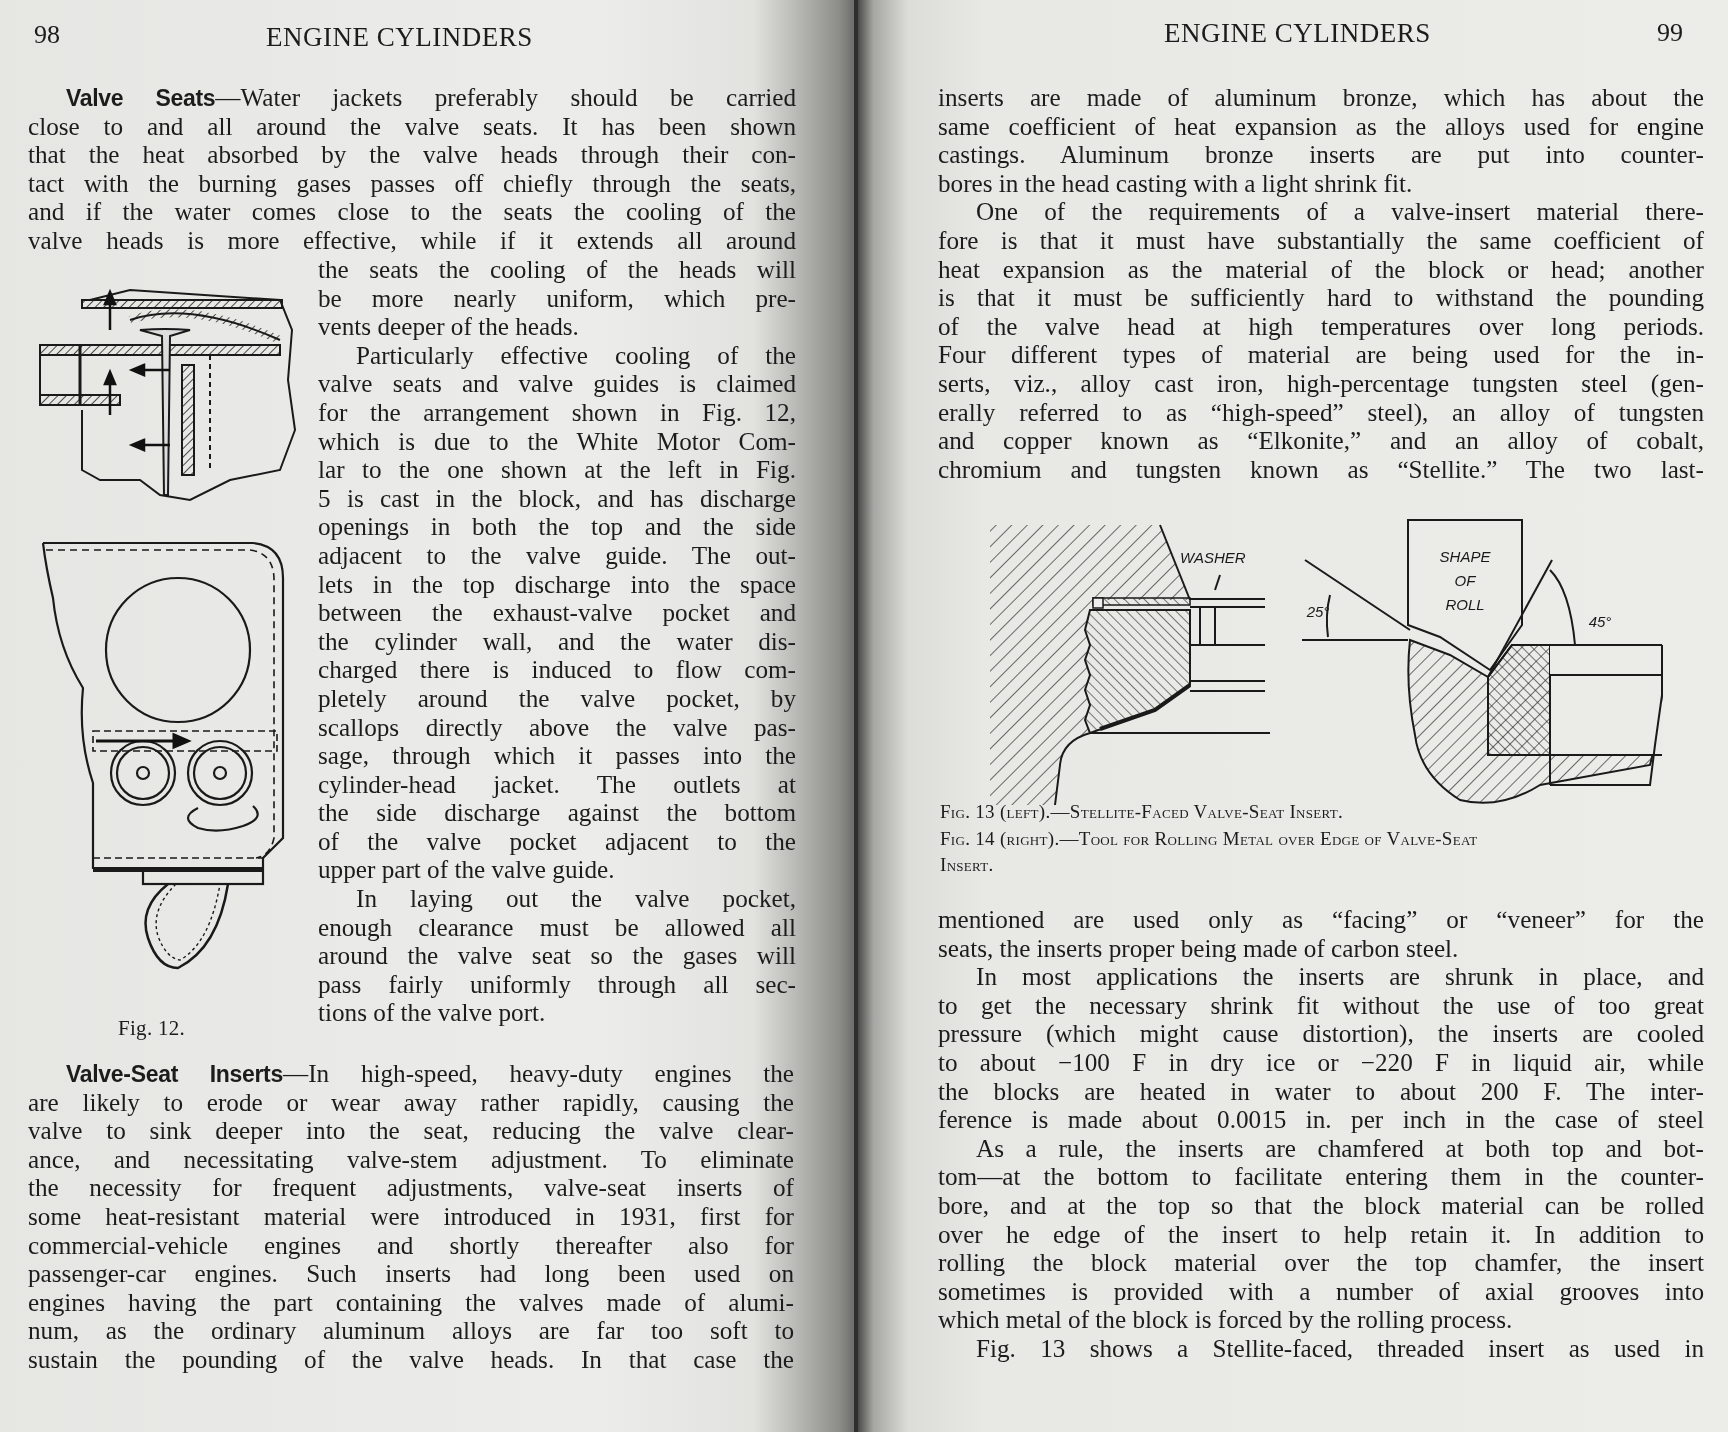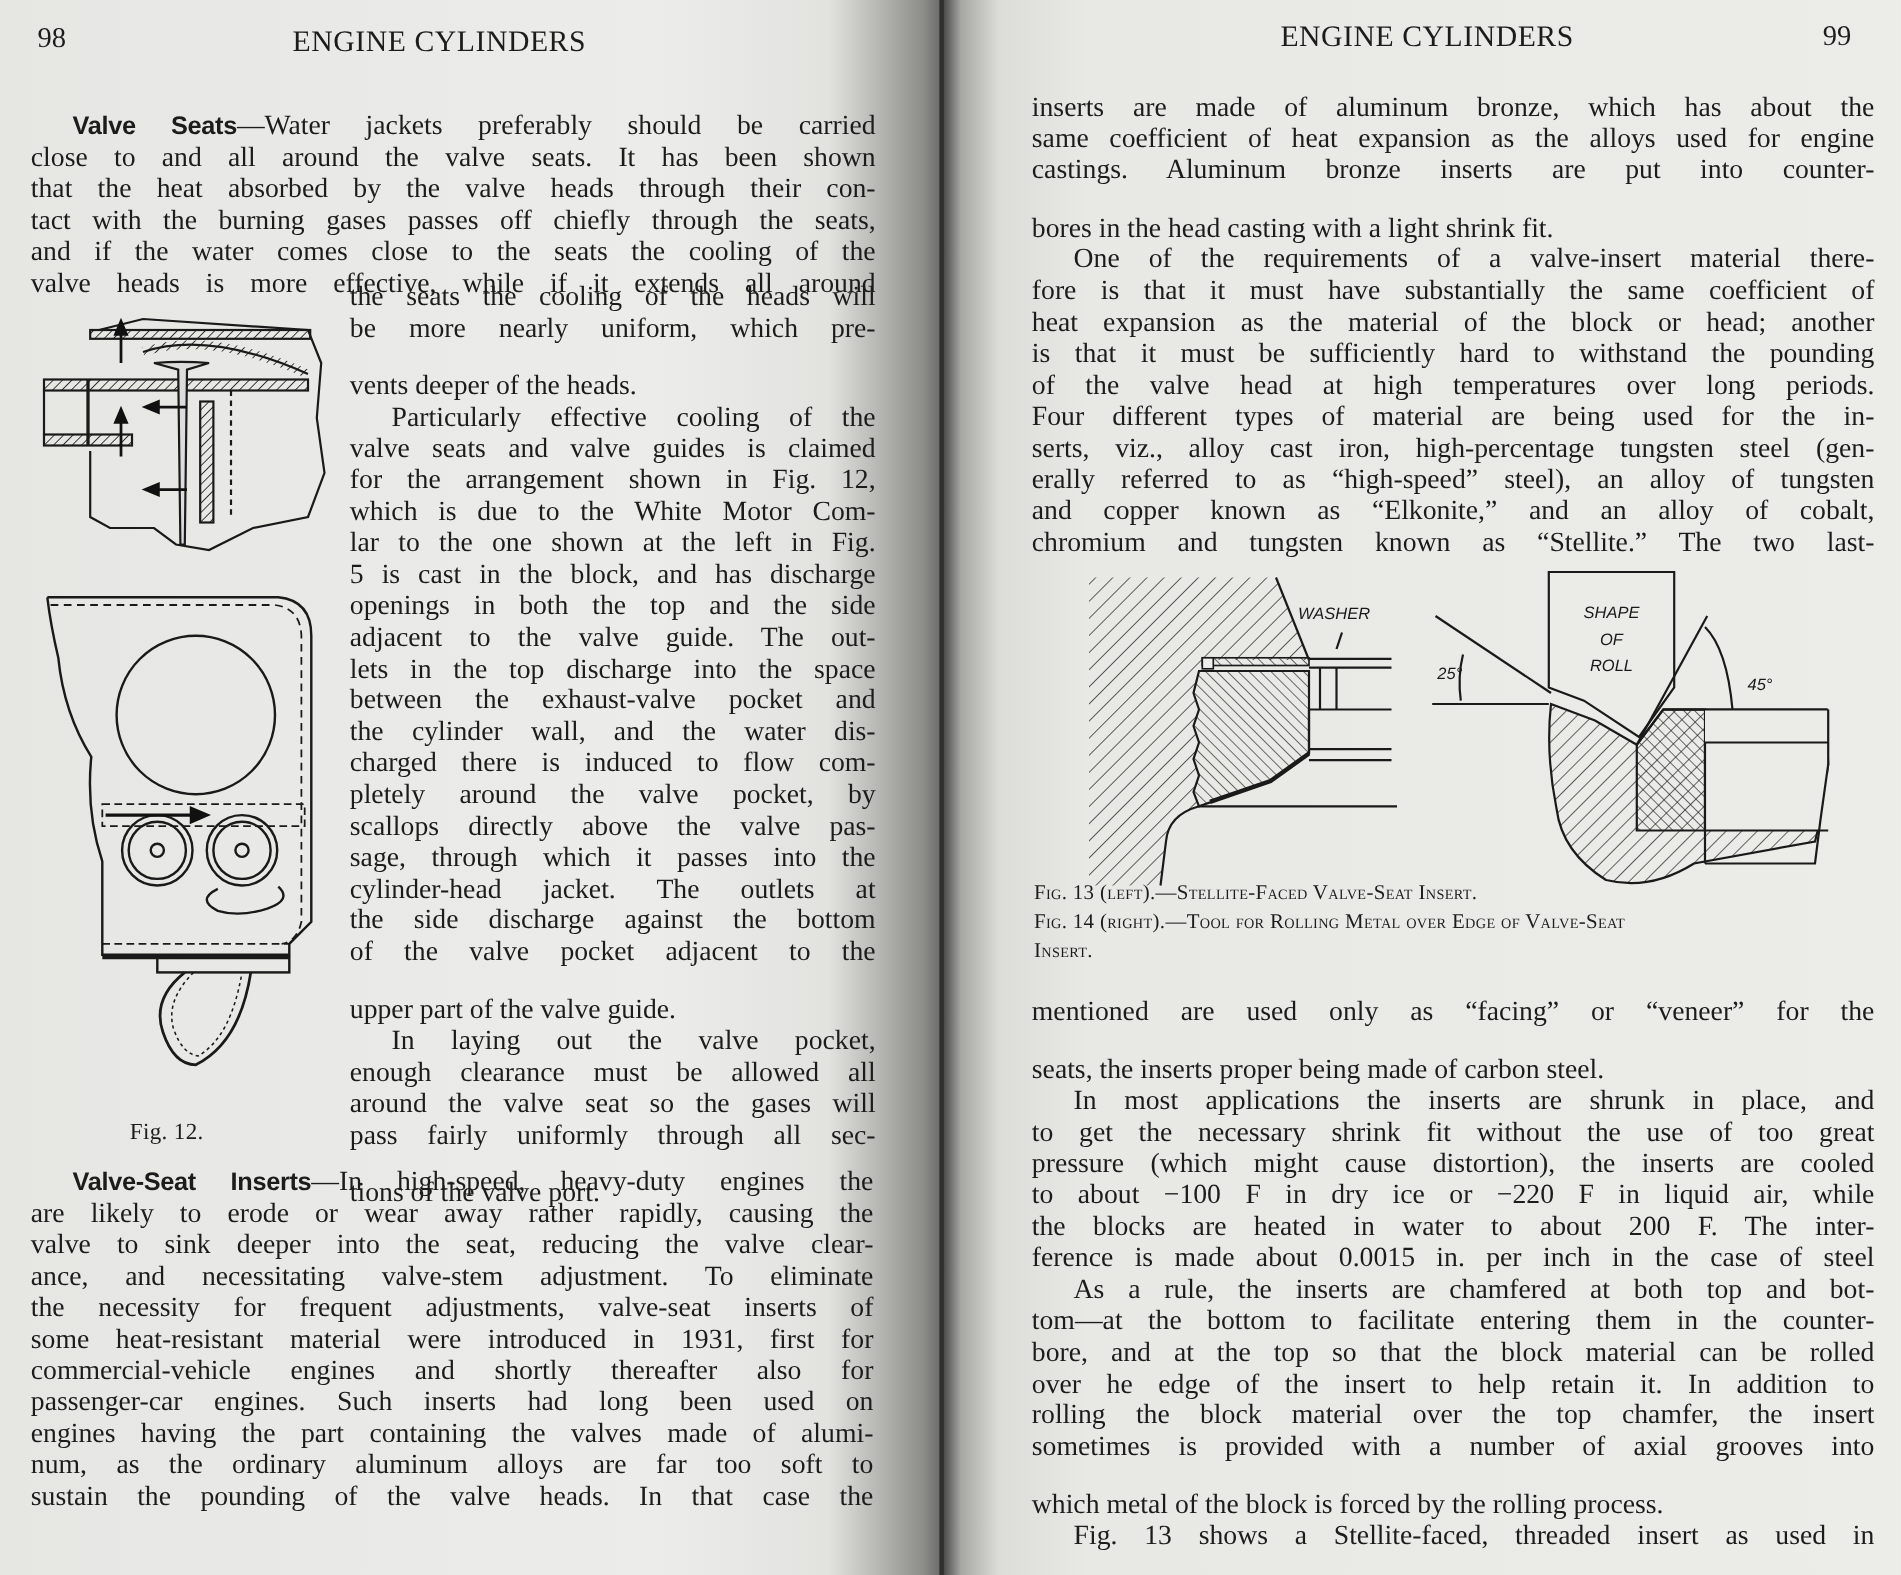--- a/index.html
+++ b/index.html
@@ -22,41 +22,41 @@
   .gutter-line { position:absolute; left: 854px; top:0; width: 4px; height:1432px; background:#2f2f2d; }
 
   .running-head { position: absolute; font-size: 27px; letter-spacing: 0.5px; }
   .pagenum { position: absolute; font-size: 26px; }
 
   .para {
     position: absolute; font-size: 25.2px; line-height: 28.6px;
     text-align: justify; text-align-last: justify;
   }
   .line { display: block; text-align: justify; text-align-last: justify; white-space: nowrap; }
-  .line.end { text-align-last: left; margin-top: 24px; }
+  .line.end { text-align-last: left; }
   .indent { text-indent: 38px; }
   .bold { font-weight: bold; font-family: "Liberation Sans", "DejaVu Sans", sans-serif; font-size: 23px; letter-spacing: -0.3px; }
 
   .caption { position: absolute; font-size: 19px; text-align: left; letter-spacing: 0.3px; }
   .sc { font-variant: small-caps; }
 
   svg { position: absolute; }
 </style>
 </head>
 <body>
 
 <div class="spread">
   <div class="page left"></div>
   <div class="page right"></div>
   <div class="gutter-line"></div>
 
   <div class="pagenum" style="left:34px; top:20px;">98</div>
   <div class="running-head" style="left:266px; top:22px;">ENGINE CYLINDERS</div>
 
-  <div class="para" style="left:28px; top:84px; width:768px;margin-top:16px;">
+  <div class="para" style="left:28px; top:84px; width:768px;">
     <span class="line indent"><span class="bold">Valve Seats</span><span>—Water jackets preferably should be carried</span></span>
     <span class="line">close to and all around the valve seats.  It has been shown</span>
     <span class="line">that the heat absorbed by the valve heads through their con-</span>
     <span class="line">tact with the burning gases passes off chiefly through the seats,</span>
     <span class="line">and if the water comes close to the seats the cooling of the</span>
     <span class="line">valve heads is more effective, while if it extends all around</span>
   </div>
 
   <div class="para" style="left:318px; top:256px; width:478px;">
     <span class="line">the seats the cooling of the heads will</span>

